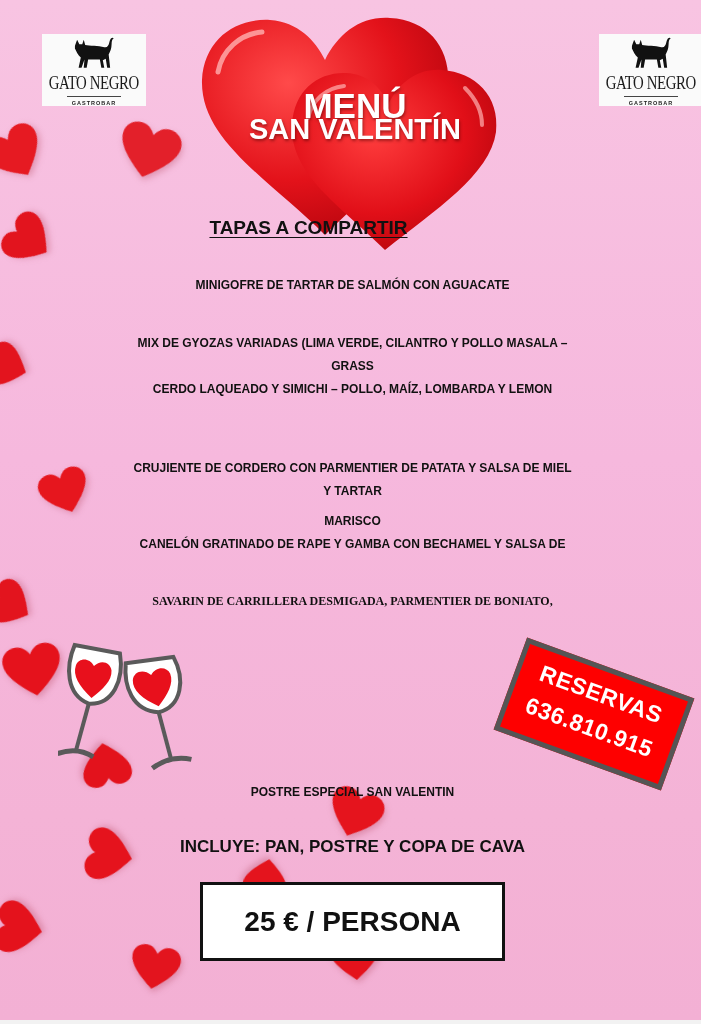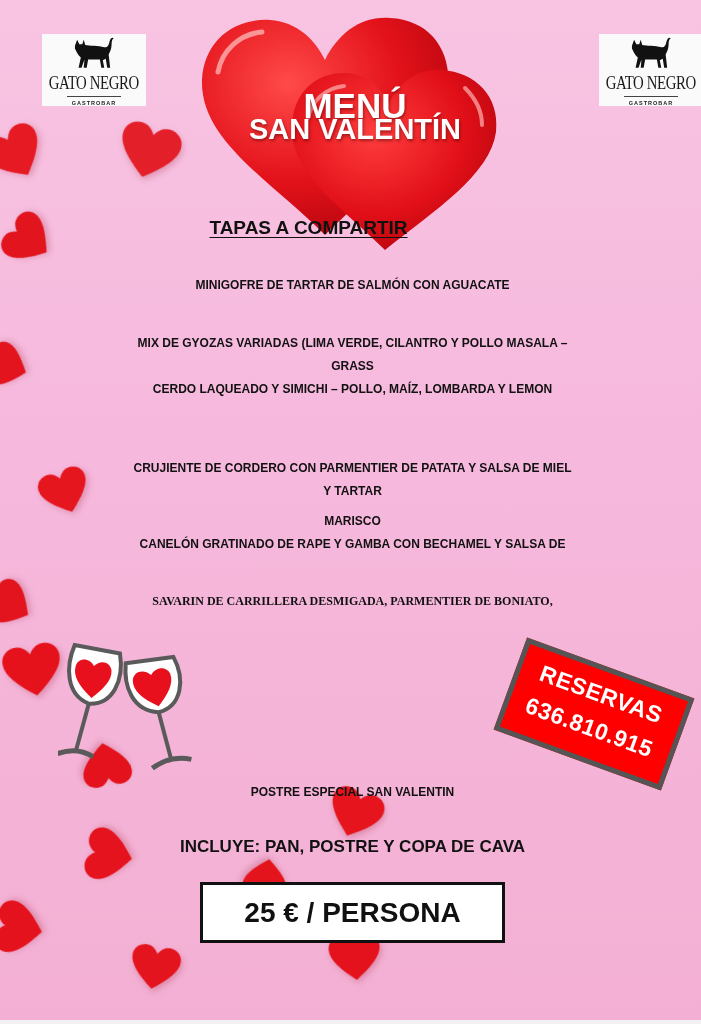--- a/index.html
+++ b/index.html
@@ -50,21 +50,21 @@
   .reservas {
     position: absolute; left: 505px; top: 665px; width: 178px; height: 98px;
     background: #fe0000; border: 5px solid #555555; transform: rotate(20deg);
     display: flex; flex-direction: column; align-items: center; justify-content: center;
     color: #fff; font-weight: bold;
   }
   .reservas .r1 { font-size: 23px; letter-spacing: 0.5px; margin-top: -6px; }
   .reservas .r2 { font-size: 23px; letter-spacing: 0.5px; margin-top: 8px; }
 
   .price-box {
-    position: absolute; left: 200px; top: 882px; width: 305px; height: 61px;
+    position: absolute; left: 200px; top: 882px; width: 305px; height: 79px;
     background: #ffffff; border: 3px solid #111;
     display: flex; align-items: center; justify-content: center;
     font-weight: bold; font-size: 28px; color: #111;
   }
 </style>
 </head>
 <body>
 
 <div class="poster">
 

